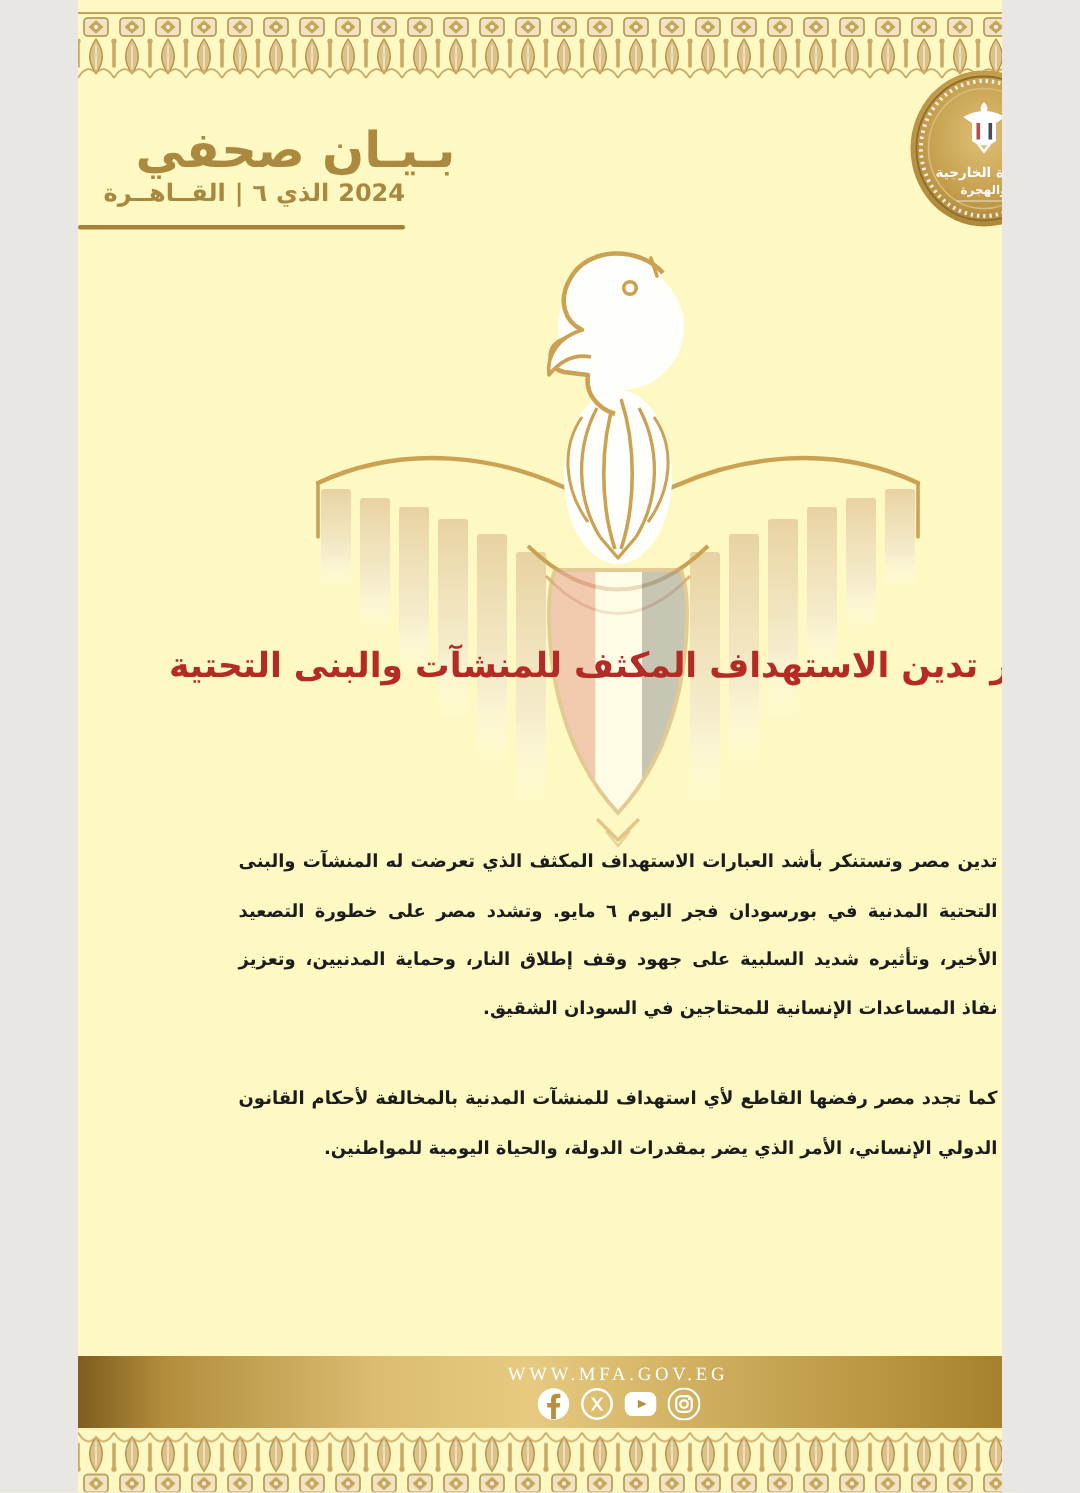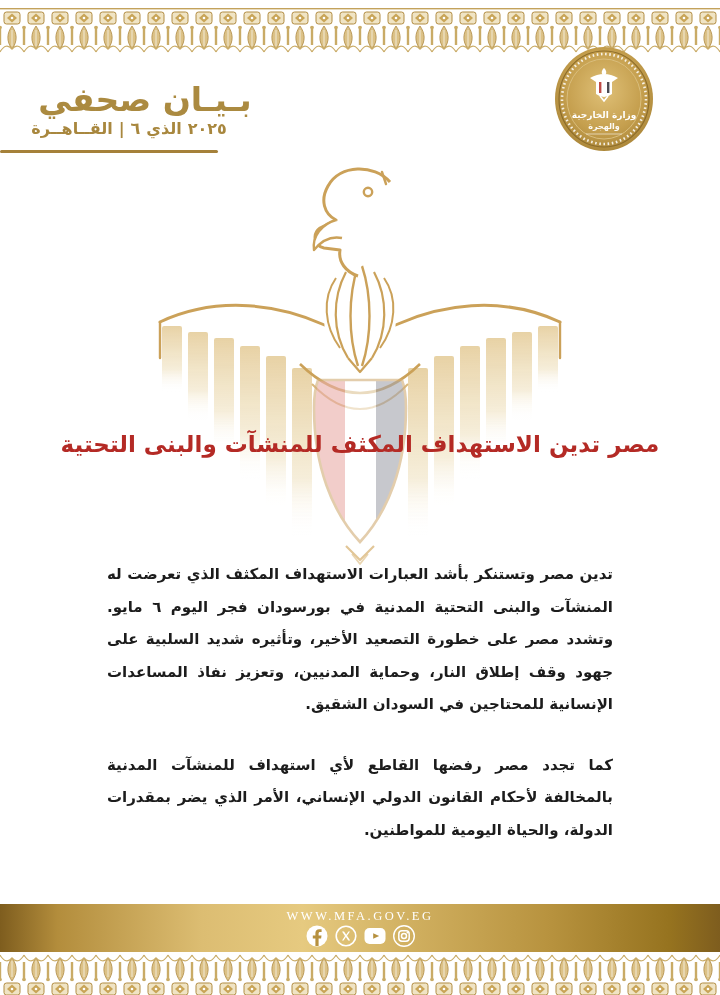--- a/index.html
+++ b/index.html
@@ -1,53 +1,53 @@
 <!DOCTYPE html>
 <html lang="ar"><head>
 <meta charset="utf-8">
 <style>
   html,body{margin:0;padding:0;background:#e9e7e3;}
   .page{
-    position:relative;width:720px;height:995px;margin:0 auto;
-    background:#ffffff;overflow:hidden;
+    position:relative;width:616px;height:995px;margin:0 auto;
+    background:#fef9c3;overflow:hidden;
     font-family:"DejaVu Sans",sans-serif;
   }
   
   .border-ornament{position:absolute;left:0;width:720px;height:46px;}
   .border-ornament.top{top:8px;}
   .border-ornament.bottom{top:953px;}
   .border-ornament.bottom svg{transform:scaleY(-1);}
   .border-ornament svg{display:block;}
   
   .title{
     position:absolute;left:38px;top:58px;width:214px;
     text-align:center;font-size:33px;font-weight:bold;color:#ab8a40;
     direction:rtl;white-space:nowrap;
   }
   .dateline{
     position:absolute;left:40px;top:119px;width:178px;
-    display:flex;justify-content:center;align-items:baseline;gap:6px;
+    display:flex;justify-content:flex-end;align-items:baseline;gap:6px;
     direction:ltr;font-size:16px;font-weight:bold;color:#a8873e;white-space:nowrap;
   }
   .gold-rule{position:absolute;left:0;top:150px;width:218px;height:3px;background:#a5813a;border-radius:2px;}
   .seal{position:absolute;left:552px;top:44px;width:104px;height:110px;}
   
   .eagle{position:absolute;left:150px;top:160px;width:420px;height:412px;opacity:.92;z-index:1;}
   
   .headline{
     position:absolute;left:60px;top:424px;width:600px;z-index:2;
     text-align:center;direction:rtl;color:#b42a25;font-weight:bold;
     font-size:23px;line-height:40px;
   }
   .headline div{white-space:nowrap;}
   
   .body-text{
     position:absolute;left:107px;top:558px;width:506px;z-index:2;
     direction:rtl;text-align:justify;color:#1c1c1c;
-    font-size:15px;font-weight:bold;line-height:32.5px;
+    font-size:12px;font-weight:bold;line-height:32.5px;
   }
   .body-text p{margin:0 0 28px 0;}
   
   .footer-bar{
     position:absolute;left:0;top:904px;width:720px;height:48px;z-index:2;
     background:linear-gradient(90deg,#7e5d1e 0%,#b38d3c 8%,#dcbd72 28%,#e6ca80 42%,#cfae5e 58%,#b8933f 76%,#96731f 93%,#7e5d1e 100%);
     display:flex;flex-direction:column;align-items:center;justify-content:center;gap:2px;
   }
   .website{
     font-family:"Liberation Serif",serif;color:#ffffff;
@@ -81,21 +81,21 @@
       <rect width="720" height="46" fill="url(#friezeTile)"></rect>
     </svg>
   </div>
 
   <h1 class="title">بـيـان صحفي</h1>
   <div class="dateline">
     <span>القــاهــرة</span>
     <span>|</span>
     <span>٦</span>
     <span>الذي</span>
-    <span>٢٠٢٥</span>
+    <span>2024</span>
   </div>
   <div class="gold-rule"></div>
 
   <div class="seal">
     <svg viewBox="0 0 104 110" width="104" height="110">
       <defs>
         <radialGradient id="sealGrad" cx="50%" cy="42%" r="65%">
           <stop offset="0%" stop-color="#dfc077"></stop>
           <stop offset="60%" stop-color="#c59f4e"></stop>
           <stop offset="100%" stop-color="#a37f33"></stop>

